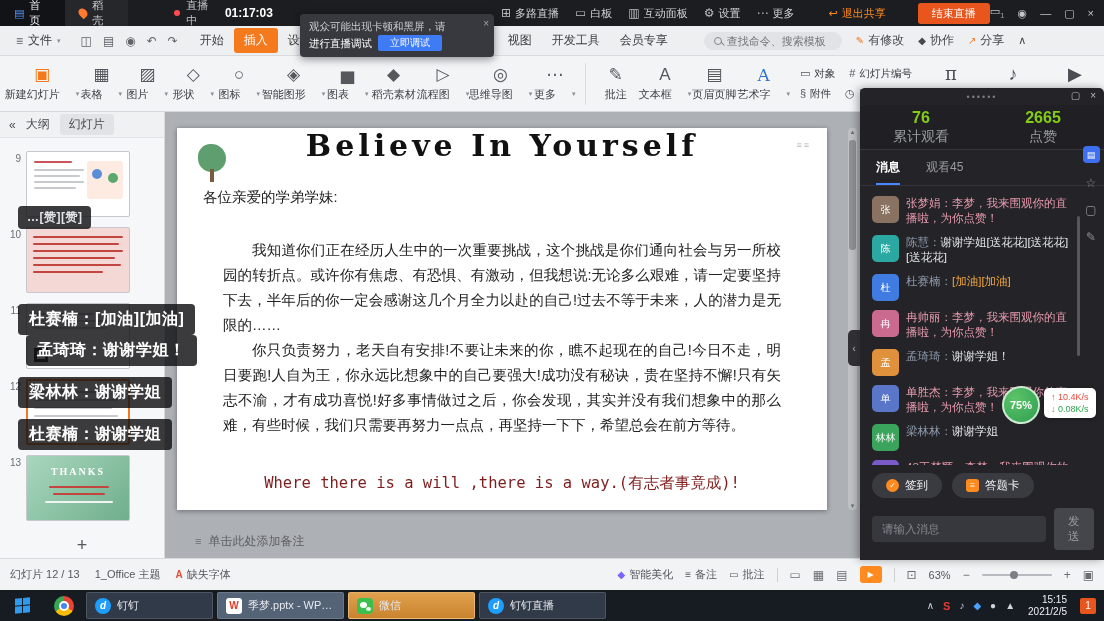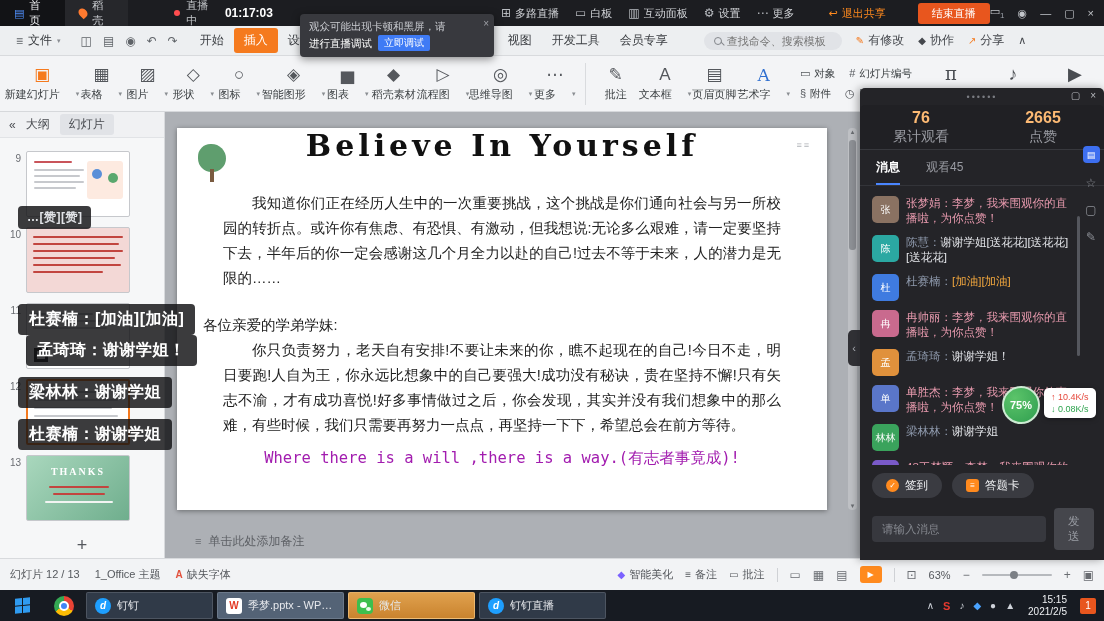--- a/index.html
+++ b/index.html
@@ -27,21 +27,21 @@
 .end-live{margin-left:16px;background:#e8561e;color:#fff;border-radius:3px;padding:3px 14px;font-size:11px}
 .winctl{display:flex;align-items:center;gap:13px;margin-left:auto;padding-right:10px;color:#c2c5ca}
 .winctl .gi{font-size:11px}
 .disp-num{font-size:8px;vertical-align:sub;color:#9aa0a8}
 
 
 .popup{position:absolute;left:300px;top:14px;width:194px;background:#38393e;border-radius:4px;
   padding:5px 16px 6px 9px;z-index:40;color:#c9cbd0;font-size:10.5px;line-height:14px;
   box-shadow:0 2px 8px rgba(0,0,0,.45)}
 .popup .l2{display:flex;align-items:center;gap:6px;margin-top:2px;color:#fff}
-.pbtn{background:#3f7bf5;color:#fff;border-radius:2px;padding:1px 6px;font-size:10px}
+.pbtn{background:#3f7bf5;color:#fff;border-radius:2px;padding:1px 12px;font-size:10px}
 .pclose{position:absolute;right:5px;top:3px;color:#9ea0a6;font-size:10px}
 
 
 .menubar{position:absolute;top:26px;left:0;width:100%;height:30px;background:#edeff1;
   border-bottom:1px solid #d8dadd;display:flex;align-items:center;font-size:12px;color:#36393d;z-index:5;padding:0 8px}
 .filebtn{display:flex;align-items:center;gap:5px;padding:0 8px}
 .filebtn .gi{color:#5f6368}
 .qicons{display:flex;align-items:center;gap:11px;margin:0 12px;color:#5f6368;font-size:12px}
 .mtabs{display:flex;align-items:center}
 .mtab{padding:4px 10px;border-radius:3px;color:#3a3d41}
@@ -100,22 +100,22 @@
 .tree{position:absolute;left:18px;top:16px;width:34px;height:40px}
 .tree .crown{position:absolute;left:3px;top:0;width:28px;height:28px;background:#5f9e6e;border-radius:46% 54% 50% 50%}
 .tree .trunk{position:absolute;left:15px;top:25px;width:4px;height:13px;background:#7a5b40}
 .corner-lines{position:absolute;right:16px;top:12px;color:#b0b3b8;font-size:9px;letter-spacing:2px}
 .stitle{text-align:center;font-family:"DejaVu Serif","Liberation Serif",serif;
   font-weight:bold;font-size:30px;letter-spacing:4px;color:#111}
 .sbody{margin:0 46px;color:#222;font-size:14.5px;line-height:25px;text-align:justify}
 .greeting{margin-top:22px;margin-left:26px}
 .p1{margin-top:28px;text-indent:2em}
 .p2{margin-top:0;text-indent:2em}
-.closing{margin-top:10px;text-align:center;font-family:"DejaVu Sans Mono","Liberation Mono",monospace;
-  font-size:15.5px;color:#a21caf}
+.closing{margin-top:35px;text-align:center;font-family:"DejaVu Sans Mono","Liberation Mono",monospace;
+  font-size:15.5px;color:#7f1d1d}
 .sa-scroll{position:absolute;right:3px;top:16px;width:9px;height:382px;background:#bfc1c5;border-radius:4px;font-size:7px;color:#6a6d72;text-align:center}
 .sa-thumbbar{position:absolute;top:12px;left:1px;width:7px;height:110px;background:#8e9196;border-radius:3px}
 .sa-down{position:absolute;bottom:0;left:0;width:100%}
 .notesbar{position:absolute;left:30px;bottom:8px;display:flex;align-items:center;gap:7px;
   color:#5c5f64;font-size:12px}
 .notesbar .gi{font-size:11px;color:#6a6d72}
 
 
 .statusbar{position:absolute;top:558px;left:0;width:100%;height:32px;background:#f2f3f5;
   border-top:1px solid #d8dadd;display:flex;align-items:center;font-size:11px;color:#55585d;
@@ -164,21 +164,21 @@
 .rightpanel{position:absolute;left:860px;top:88px;width:244px;height:472px;background:#242428;
   z-index:30;color:#e8e9ec;border-radius:5px 5px 0 0;display:flex;flex-direction:column;
   box-shadow:-2px 0 8px rgba(0,0,0,.35)}
 .rp-handle{height:17px;position:relative;display:flex;align-items:center;justify-content:center}
 .rp-dots{color:#7a7c82;font-size:9px;letter-spacing:2px}
 .rp-hicons{position:absolute;right:8px;top:2px;display:flex;gap:10px;color:#b9bbc0;font-size:10px}
 .rp-collapse{position:absolute;left:-12px;top:242px;width:12px;height:36px;background:rgba(36,36,40,.92);
   border-radius:5px 0 0 5px;color:#a7aab0;display:flex;align-items:center;justify-content:center;font-size:11px}
 .rp-stats{display:flex;height:45px;border-bottom:1px solid #37383d;background:#202024;border-radius:5px 5px 0 0}
 .rp-stat{flex:1;display:flex;flex-direction:column;align-items:center;justify-content:center;gap:1px}
-.rp-stat .v{font-size:16px;font-weight:bold;color:#fdba74}
+.rp-stat .v{font-size:16px;font-weight:bold;color:#84cc16}
 .rp-stat .l{font-size:14px;color:#9a9ca3}
 .rp-tabs{display:flex;gap:26px;padding:9px 16px 0;border-bottom:1px solid #333439}
 .rp-tab{font-size:12px;color:#9a9ca3;padding-bottom:7px}
 .rp-tab.active{color:#fff;border-bottom:2px solid #4a86ff;font-weight:bold}
 .rp-msgs{flex:1;overflow:hidden;padding:10px 28px 4px 12px;display:flex;flex-direction:column;gap:9px;position:relative}
 .msg{display:flex;gap:7px}
 .avatar{width:27px;height:27px;min-width:27px;border-radius:5px;display:flex;align-items:center;
   justify-content:center;font-size:10px;color:#fff;background:#6a6d72}
 .av0{background:#8a7262}.av1{background:#2ba8a2}.av2{background:#3f7be0}.av3{background:#c96a8e}
 .av4{background:#e0913c}.av5{background:#5a76c9}.av6{background:#3aa35c}.av7{background:#7a5ac9}
@@ -525,22 +525,22 @@
   </div>
 
   <div class="slidearea">
     <div class="slide">
       <div class="tree">
         <div class="crown"></div>
           <div class="trunk"></div>
       </div>
       <div class="corner-lines">≡≡</div>
       <div class="stitle">Believe In Yourself</div>
+      <div class="sbody greeting">各位亲爱的学弟学妹:</div>
       <div class="sbody p1">我知道你们正在经历人生中的一次重要挑战，这个挑战是你们通向社会与另一所校园的转折点。或许你有焦虑、有恐惧、有激动，但我想说:无论多么艰难，请一定要坚持下去，半年后的你一定会感谢这几个月全力以赴的自己!过去不等于未来，人的潜力是无限的……</div>
-      <div class="sbody greeting">各位亲爱的学弟学妹:</div>
       <div class="sbody p2">你只负责努力，老天自有安排!不要让未来的你，瞧不起现在的自己!今日不走，明日要跑!人自为王，你永远比想象中的自己要强大!成功没有秘诀，贵在坚持不懈!只有矢志不渝，才有成功喜悦!好多事情做过之后，你会发现，其实并没有我们想象中的那么难，有些时候，我们只需要再努力一点点，再坚持一下下，希望总会在前方等待。</div>
       <div class="closing">Where there is a will ,there is a way.(有志者事竟成)!</div>
     </div>
     <div class="sa-scroll">
       <span>▴</span>
       <div class="sa-thumbbar"></div>
       <span class="sa-down">▾</span>
     </div>
     <div class="notesbar">
       <span class="gi">≡</span>

